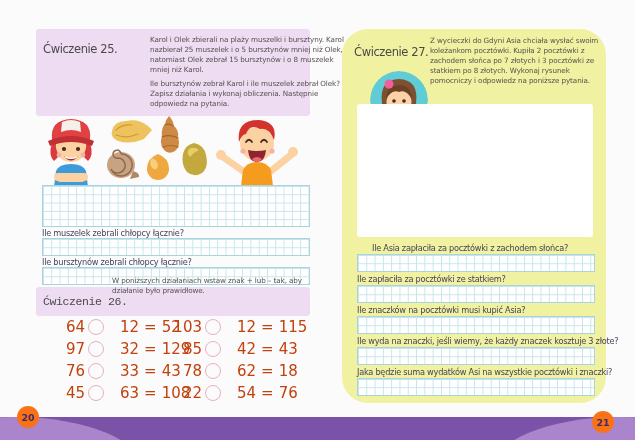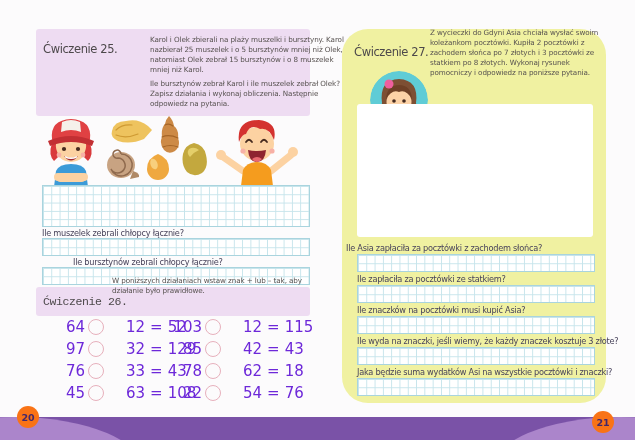--- a/index.html
+++ b/index.html
@@ -32,27 +32,27 @@
     position:absolute; background-color:#ffffff;
     border:1px solid #a9d4de;
     background-image:
       linear-gradient(to right, #c6e4eb 1px, transparent 1px),
       linear-gradient(to bottom, #c6e4eb 1px, transparent 1px);
     background-size:8.3px 8.3px;
   }
 
   .eq-col { position:absolute; }
   .eq-row { display:flex; align-items:center; height:22px;
-            font-size:15px; color:#6d28d9; }
+            font-size:15px; color:#c2410c; }
   .eq-a { text-align:right; }
   .col1 .eq-a { width:43px; }
   .col2 .eq-a { width:42px; }
   .op-circle { width:14px; height:14px; border:1.6px solid #e7b0bc;
                border-radius:50%; margin:0 3px; flex:none; }
-  .eq-b { margin-left:19px; }
+  .eq-b { margin-left:13px; }
   .eq-sign { margin:0 5px; }
 
   .band { position:absolute; left:0; top:417px; width:635px; height:23px;
           background:#7a52a7; overflow:hidden; }
   .band-blob { position:absolute; background:#ab85cb; border-radius:50%;
                width:260px; height:110px; top:0; }
   .blob-left { left:-115px; }
   .blob-right { right:-115px; }
 
   .page-circle { position:absolute; width:22px; height:22px; border-radius:50%;
@@ -137,21 +137,21 @@
       <path d="M35 36 Q44 38 53 36 Q52 48 44 48 Q36 48 35 36 Z" fill="#8e2430"></path>
       <path d="M39 45 Q44 41 49 45 Q47 48 44 48 Q41 48 39 45 Z" fill="#e86a70"></path>
     </svg>
 
     
     <div class="grid-box" style="left:42px; top:185px; width:266px; height:40px;"></div>
 
     <div class="question" style="left:42px; top:228px;">Ile muszelek zebrali chłopcy łącznie?</div>
     <div class="grid-box" style="left:42px; top:238px; width:266px; height:16px;"></div>
 
-    <div class="question" style="left:42px; top:257px;margin-left:31px;">Ile bursztynów zebrali chłopcy łącznie?</div>
+    <div class="question" style="left:42px; top:257px;">Ile bursztynów zebrali chłopcy łącznie?</div>
     <div class="grid-box" style="left:42px; top:267px; width:266px; height:16px;"></div>
 
     
     <div class="ex-box" style="left:36px; top:287px; width:274px; height:29px;"></div>
     <div class="ex-title" style="left:43px; top:295px;font-family:Liberation Mono, monospace;">Ćwiczenie 26.</div>
     <div class="ex-body" style="left:112px; top:276px; width:196px;">W poniższych działaniach wstaw znak + lub – tak, aby działanie było prawidłowe.</div>
 
     
     <div class="eq-col col1" style="left:42px; top:316px;">
       <div class="eq-row">
@@ -234,25 +234,25 @@
         <circle cx="24" cy="30" r="1.8" fill="#452a1e"></circle>
         <circle cx="34" cy="30" r="1.8" fill="#452a1e"></circle>
         <circle cx="20.5" cy="35" r="2.2" fill="#f7b0a6"></circle>
         <circle cx="37.5" cy="35" r="2.2" fill="#f7b0a6"></circle>
         <path d="M25 37 Q29 41 33 37" stroke="#8e2430" stroke-width="1.6" fill="none" stroke-linecap="round"></path>
         <path d="M16 58 Q17 46 29 46 Q41 46 42 58 Z" fill="#ef5f9d"></path>
         <circle cx="19" cy="13" r="4.5" fill="#ef5f9d"></circle>
       </g>
     </svg>
 
-    <div class="ex-body" style="left:430px; top:28px; width:174px;">Z wycieczki do Gdyni Asia chciała wysłać swoim koleżankom pocztówki. Kupiła 2 pocztówki z zachodem słońca po 7 złotych i 3 pocztówki ze statkiem po 8 złotych. Wykonaj rysunek pomocniczy i odpowiedz na poniższe pytania.</div>
+    <div class="ex-body" style="left:430px; top:36px; width:174px;">Z wycieczki do Gdyni Asia chciała wysłać swoim koleżankom pocztówki. Kupiła 2 pocztówki z zachodem słońca po 7 złotych i 3 pocztówki ze statkiem po 8 złotych. Wykonaj rysunek pomocniczy i odpowiedz na poniższe pytania.</div>
 
     <div class="white-box" style="left:357px; top:104px; width:236px; height:133px;"></div>
 
-    <div class="question" style="left:346px; top:243px;">Ile Asia zapłaciła za pocztówki z zachodem słońca?</div>
+    <div class="question" style="left:372px; top:243px;">Ile Asia zapłaciła za pocztówki z zachodem słońca?</div>
     <div class="grid-box" style="left:357px; top:254px; width:236px; height:16px;"></div>
 
     <div class="question" style="left:357px; top:274px;">Ile zapłaciła za pocztówki ze statkiem?</div>
     <div class="grid-box" style="left:357px; top:285px; width:236px; height:16px;"></div>
 
     <div class="question" style="left:357px; top:305px;">Ile znaczków na pocztówki musi kupić Asia?</div>
     <div class="grid-box" style="left:357px; top:316px; width:236px; height:16px;"></div>
 
     <div class="question" style="left:357px; top:336px;">Ile wyda na znaczki, jeśli wiemy, że każdy znaczek kosztuje 3 złote?</div>
     <div class="grid-box" style="left:357px; top:347px; width:236px; height:16px;"></div>

